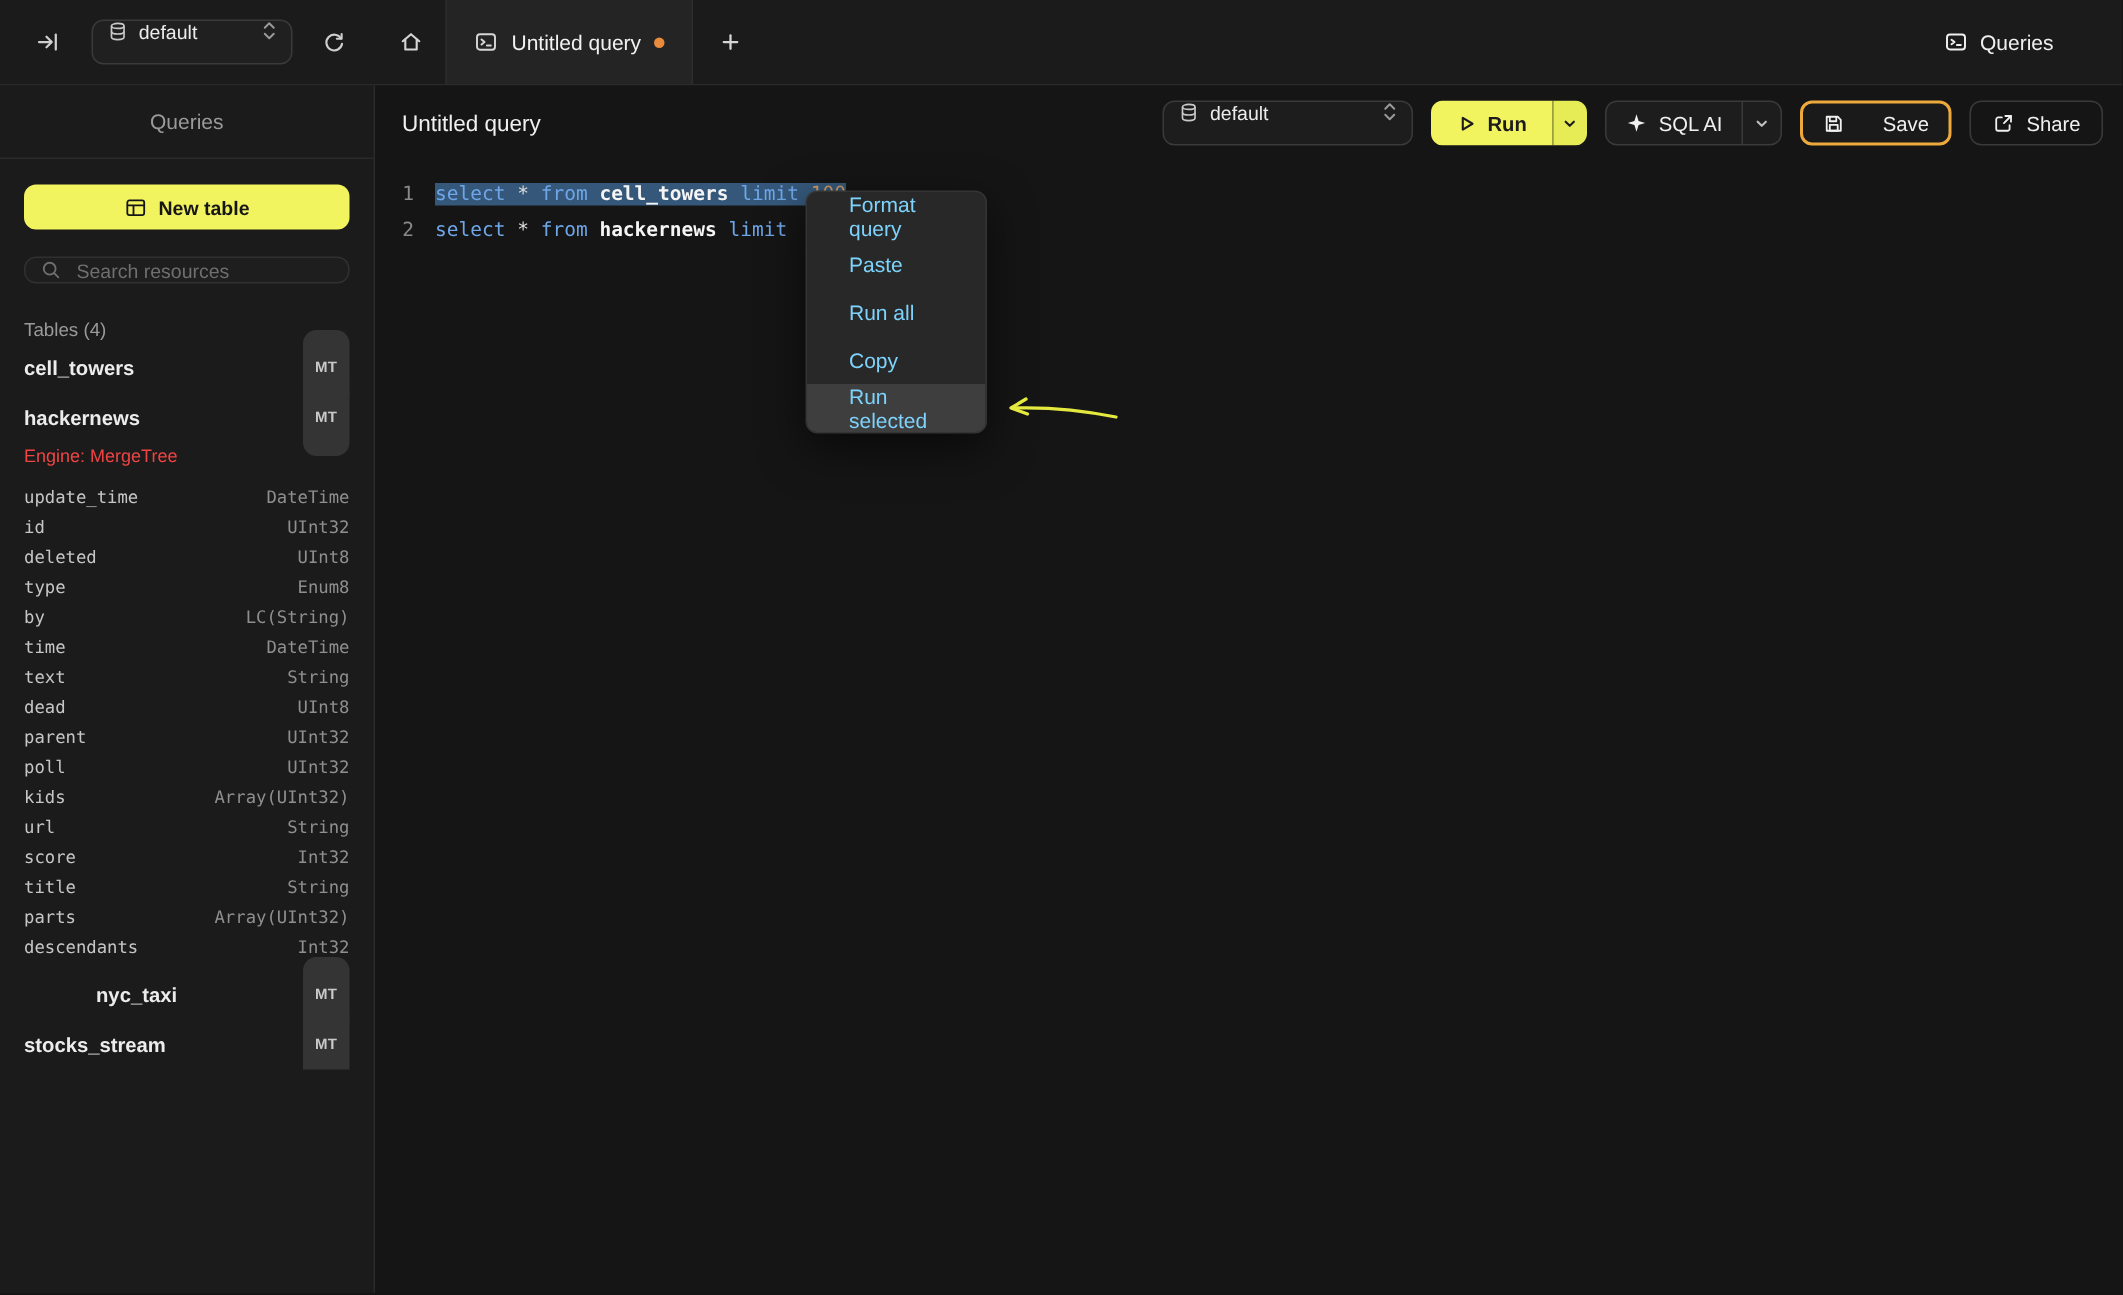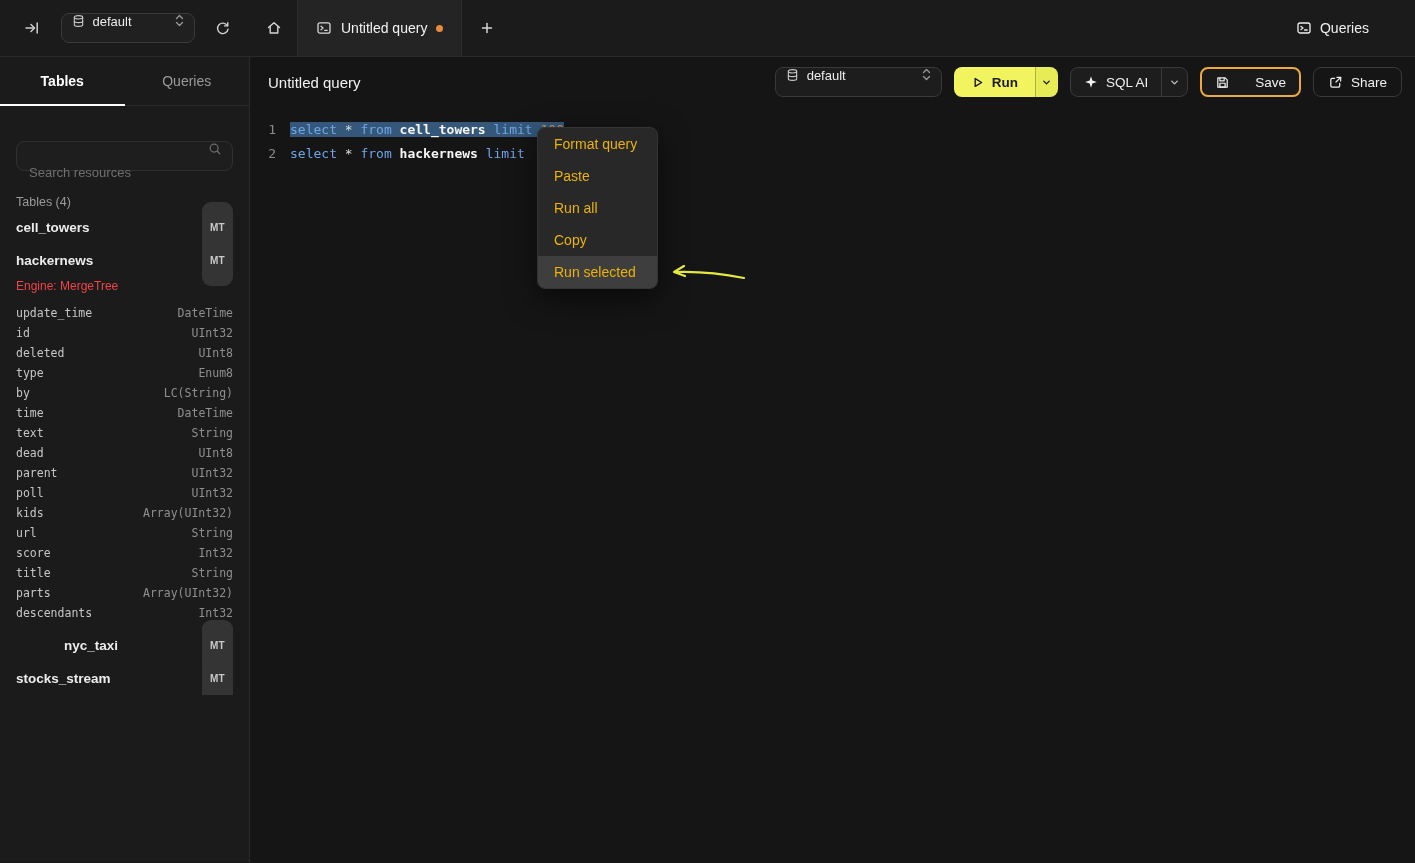--- a/index.html
+++ b/index.html
@@ -77,23 +77,23 @@
     height: 2px; background: #ffffff;
   }
   .sidebar-body { padding: 17px 16px 0; overflow: hidden; }
   .new-table-btn {
     width: 100%; height: 30px; border: none; border-radius: 8px;
     background: #f2f45f; color: #161616;
     font-size: 13px; font-weight: 700;
     display: flex; align-items: center; justify-content: center; gap: 8px;
   }
   .search-box {
-    margin-top: 18px; height: 30px;
+    margin-top: 18px; height: 18px;
     border: 1px solid #303030; border-radius: 8px; background: #1e1e1e;
-    display: flex; align-items: flex-end; gap: 8px; padding: 0 10px; color: #6f6f6f; flex-direction: column;
+    display: flex; align-items: center; gap: 8px; padding: 0 10px; color: #6f6f6f;
   }
   .search-box input {
     background: transparent; border: none; outline: none;
     color: #dddddd; font-size: 13px; width: 100%; font-family: inherit;
   }
   .search-box input::placeholder { color: #6f6f6f; }
 
   .tables-label { margin: 24px 0 2px; font-size: 12.5px; color: #9a9a9a; }
   .table-row { height: 33px; display: flex; align-items: center; justify-content: space-between; cursor: pointer; }
   .table-name { font-size: 13.5px; font-weight: 600; color: #ececec; }
@@ -156,22 +156,22 @@
   .tok.plain { color: #cfcfcf; }
 
   
   .context-menu {
     position: absolute; left: 537px; top: 127px; width: 121px;
     background: #282828; border: 1px solid #343434; border-radius: 8px;
     box-shadow: 0 10px 30px rgba(0,0,0,.55);
     padding: 0; z-index: 10; overflow: hidden;
   }
   .menu-item {
-    height: 32px; display: flex; align-items: center; padding: 0 16px;
-    font-size: 14px; color: #eab308; cursor: pointer;
+    height: 32px; display: flex; align-items: center; padding: 0 28px;
+    font-size: 14px; color: #7dd3fc; cursor: pointer;
   }
   .menu-item.highlighted { background: #3e3e3e; }
 
   
   .annotation-arrow { position: absolute; left: 664px; top: 259px; z-index: 11; pointer-events: none; }
   .annotation-arrow path { stroke: #e3e93e; }
 </style>
 </head>
 <body>
 
@@ -248,30 +248,37 @@
       <span>Queries</span>
     </button>
   </div>
 </header>
 
 <div class="shell">
 
   <aside class="sidebar">
     <div class="sidebar-tabs">
 
-        <div class="sidebar-tab active">
-          <span>Tables</span>
-        </div>
 
         <div class="sidebar-tab">
           <span>Queries</span>
         </div>
       </div>
 
     <div class="sidebar-body">
+      <button class="new-table-btn">
+        <span>
+          <svg width="15" height="15" viewBox="0 0 16 16" fill="none" stroke="currentColor" stroke-width="1.3">
+              <rect x="2" y="2.8" width="12" height="10.4" rx="1.5"></rect>
+              <path d="M2 6.3 H14"></path>
+              <path d="M6.4 6.3 V13.2"></path>
+            </svg>
+        </span>
+        <span>New table</span>
+      </button>
 
       <div class="search-box">
         <span>
           <svg width="14" height="14" viewBox="0 0 16 16" fill="none" stroke="currentColor" stroke-width="1.4" stroke-linecap="round">
               <circle cx="7" cy="7" r="4.5"></circle>
               <path d="M10.6 10.6 L13.6 13.6"></path>
             </svg>
         </span>
         <input type="text" placeholder="Search resources" style="">
       </div>

